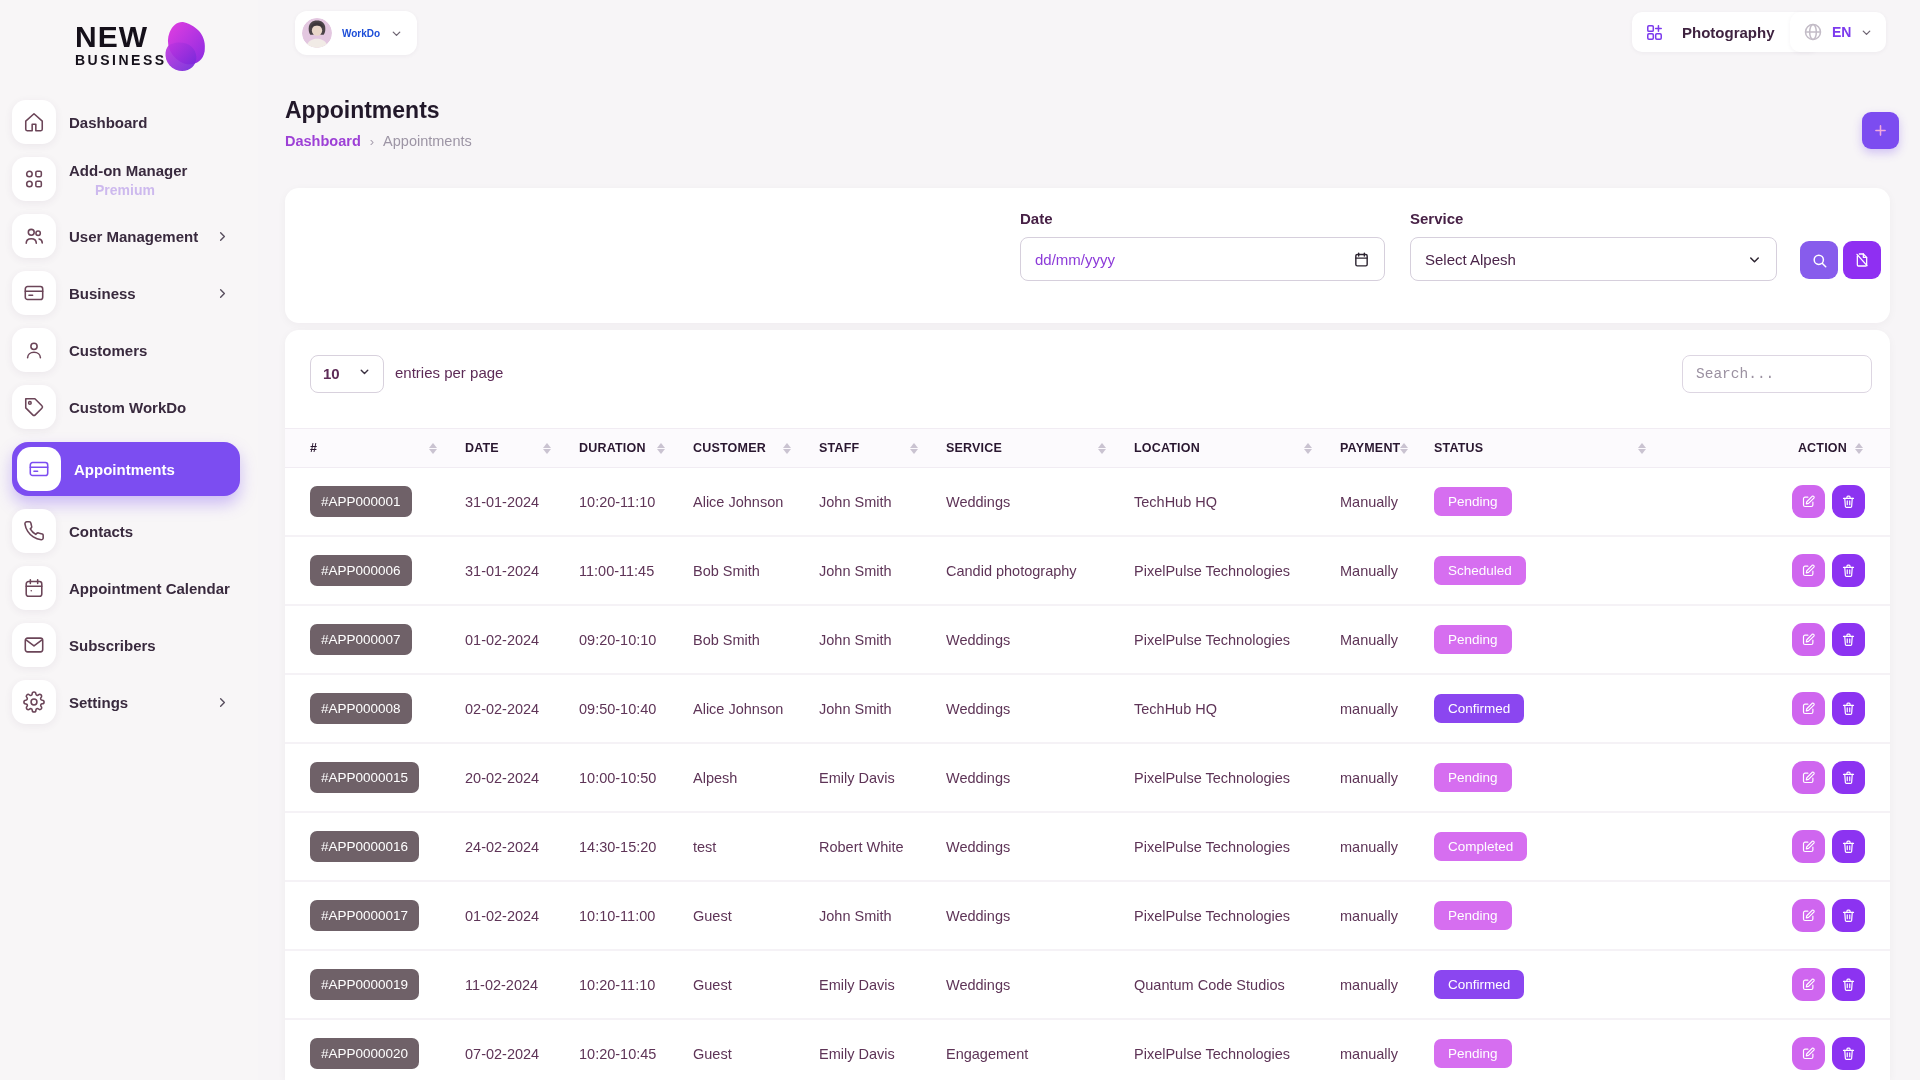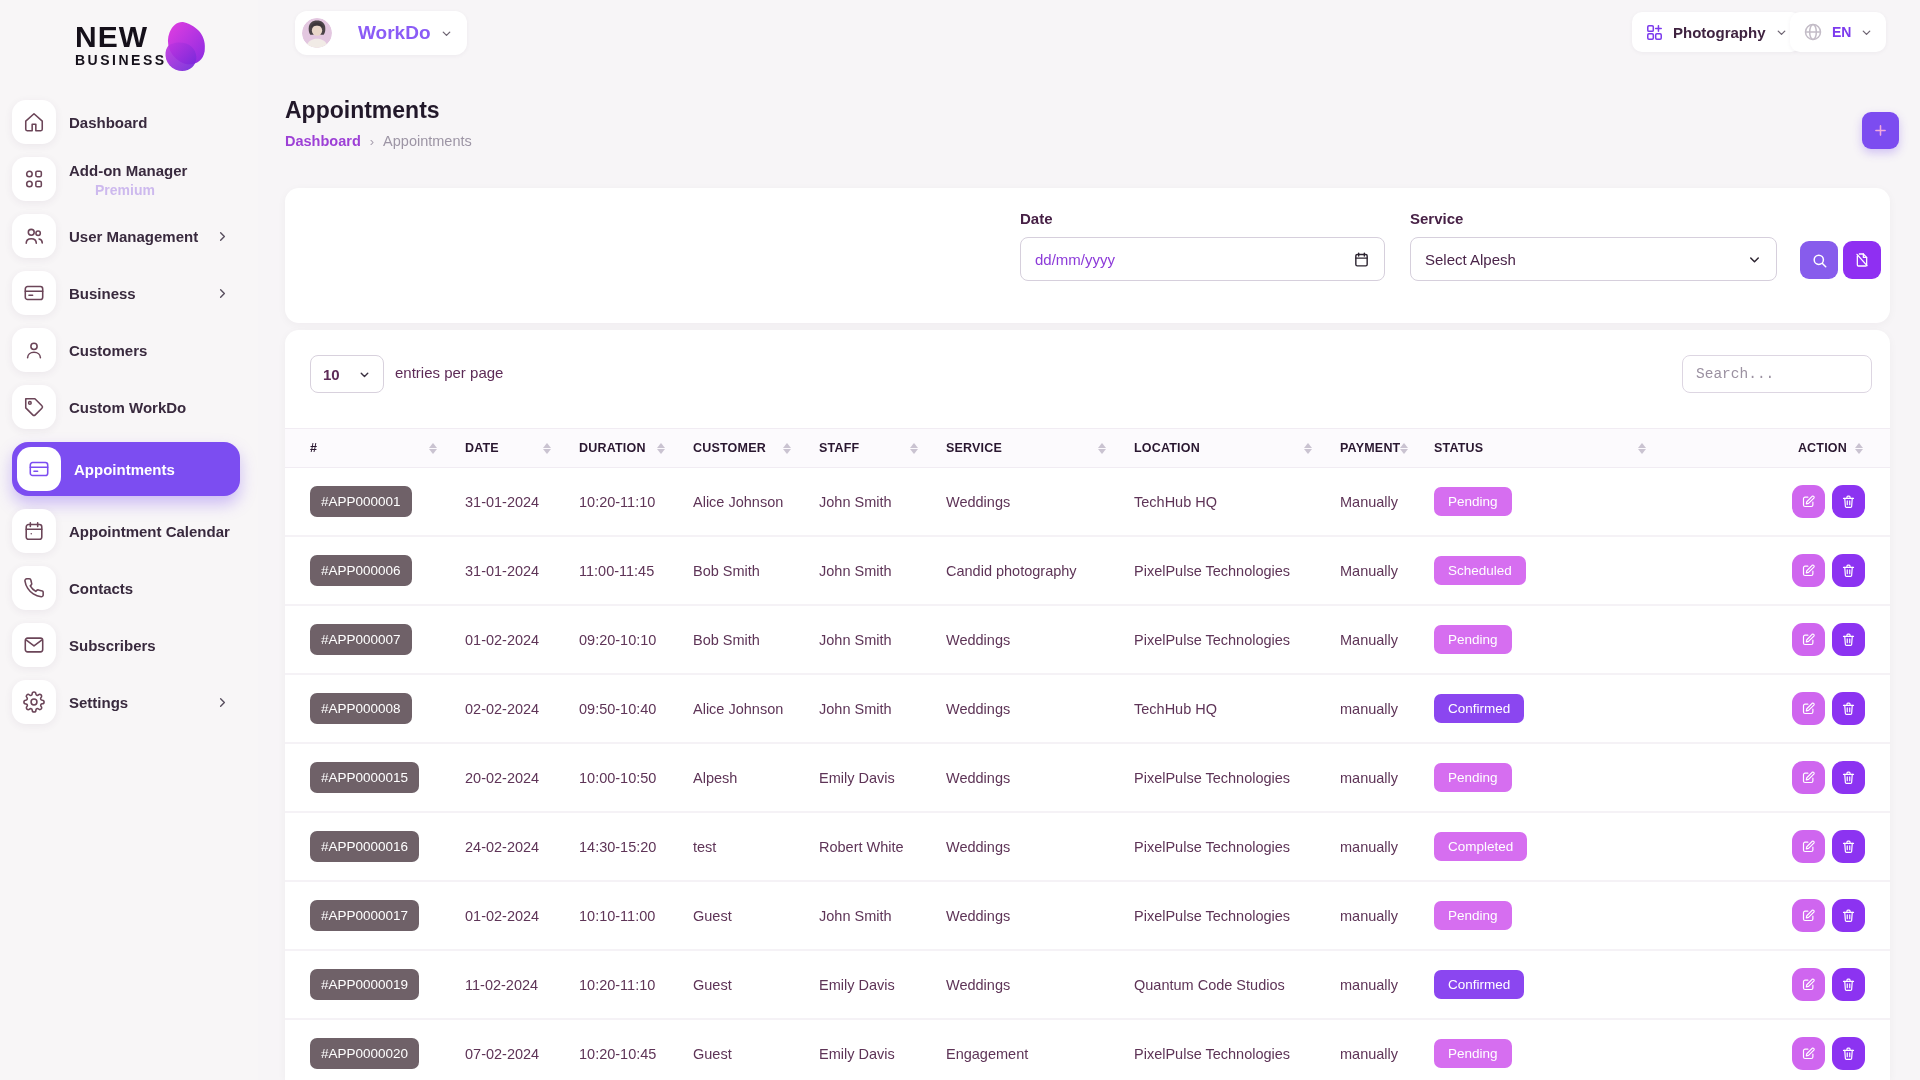--- a/index.html
+++ b/index.html
@@ -28,25 +28,25 @@
   .side-sub { font-size:14px; font-weight:600; color:#cdb9ee; margin-left:26px; margin-top:2px; }
   .side-chev { margin-left:auto; color:#584e5e; }
   .side-item.active { background:#7c4df1; box-shadow:0 8px 16px rgba(124,77,241,.35); padding:5px 10px 5px 5px; }
   .side-item.active .side-tile { color:#7c4df1; box-shadow:none; }
   .side-item.active .side-label { color:#ffffff; }
 
   
   .user-pill { position:absolute; left:295px; top:11px; height:44px; background:#fff; border-radius:12px;
                display:flex; align-items:center; padding:0 14px 0 7px; gap:10px; cursor:pointer; box-shadow:0 1px 4px rgba(60,40,70,.05); }
   .avatar { width:30px; height:30px; border-radius:50%; overflow:hidden; }
-  .user-label { font-size:19px; font-weight:700; color:#8b5cf6;margin-left:16px; }
+  .user-label { font-size:10px; font-weight:700; color:#1d4ed8; }
   .pill-chev { color:#6d6472; }
 
   .workspace-pill { position:absolute; left:1632px; top:12px; height:40px; background:#fff; border-radius:10px;
-               display:flex; align-items:center; padding:0 13px; gap:9px; cursor:pointer; box-shadow:0 1px 4px rgba(60,40,70,.05); }
+               display:flex; align-items:center; padding:0 13px; gap:18px; cursor:pointer; box-shadow:0 1px 4px rgba(60,40,70,.05); }
   .workspace-icon { color:#7c3aed; }
   .workspace-label { font-size:15px; font-weight:600; color:#3f2340; }
 
   .lang-pill { position:absolute; left:1790px; top:12px; height:40px; background:#fff; border-radius:10px;
                display:flex; align-items:center; padding:0 13px; gap:9px; cursor:pointer; box-shadow:0 1px 4px rgba(60,40,70,.05); }
   .globe { color:#c3bcc7; }
   .lang-label { font-size:14px; font-weight:700; color:#7c3aed; }
 
   
   .page-title { position:absolute; left:285px; top:97px; font-size:23px; font-weight:700; color:#22182a; }
@@ -72,21 +72,21 @@
   .f-field .f-icon { margin-left:auto; color:#2c2430; }
   .filter-btn { position:absolute; top:53px; width:38px; height:38px; border:none; border-radius:9px; color:#fff;
                 display:flex; align-items:center; justify-content:center; cursor:pointer; }
   .filter-btn.search { left:1515px; background:#875cec; }
   .filter-btn.reset { left:1558px; background:#8f2ff2; }
 
   
   .table-card { position:absolute; left:285px; top:330px; width:1605px; height:750px; background:#fff;
                 border-radius:14px 14px 0 0; box-shadow:0 2px 10px rgba(40,20,60,.04); overflow:hidden; }
   .entries-select { position:absolute; left:25px; top:25px; width:74px; height:38px; border:1px solid #d8d1dd; border-radius:8px;
-                    display:flex; align-items:center; justify-content:space-between; padding:9px 12px; cursor:pointer;
+                    display:flex; justify-content:space-between; padding:9px 12px; cursor:pointer;
                     font-size:15px; color:#5d2b57; font-weight:600; }
   .entries-select .pill-chev { color:#3a3040; }
   .entries-label { position:absolute; left:110px; top:34px; font-size:15px; font-weight:500; color:#5d2b57; }
   .tbl-search { position:absolute; left:1397px; top:25px; width:190px; height:38px; border:1px solid #ddd6e2; border-radius:8px;
                 padding:0 13px; font-size:14.5px; color:#5d3058; font-family:Liberation Mono, monospace; outline:none; background:#fff; }
   .tbl-search::placeholder { color:#9b91a1; }
 
   .grid-cols { display:grid; grid-template-columns:155px 114px 114px 126px 127px 188px 206px 94px 240px 1fr; padding:0 25px; }
   .thead { position:absolute; left:0; right:0; top:98px; height:40px; background:#fcfafd;
            border-top:1px solid #f1ecf3; border-bottom:1px solid #f1ecf3; }
@@ -220,37 +220,37 @@
             <path d="M6.5 14.5h4"></path>
           </svg>
         </span>
         <span class="side-text">
           <span class="side-label">Appointments</span>
         </span>
       </div>
       <div class="side-item">
         <span class="side-tile">
           <svg width="22" height="22" viewBox="0 0 24 24" fill="none" stroke="currentColor" stroke-width="1.7" stroke-linecap="round" stroke-linejoin="round">
+            <path d="M22 16.9v2.6a2 2 0 0 1-2.2 2 19.8 19.8 0 0 1-8.6-3.1 19.5 19.5 0 0 1-6-6A19.8 19.8 0 0 1 2.1 4.2 2 2 0 0 1 4.1 2h2.6a2 2 0 0 1 2 1.7c.1 1 .4 1.9.7 2.8a2 2 0 0 1-.4 2.1L7.9 9.7a16 16 0 0 0 6 6l1.1-1.1a2 2 0 0 1 2.1-.4c.9.3 1.8.6 2.8.7a2 2 0 0 1 2.1 2z"></path>
+          </svg>
+        </span>
+        <span class="side-text">
+          <span class="side-label">Contacts</span>
+        </span>
+      </div>
+      <div class="side-item">
+        <span class="side-tile">
+          <svg width="22" height="22" viewBox="0 0 24 24" fill="none" stroke="currentColor" stroke-width="1.7" stroke-linecap="round" stroke-linejoin="round">
             <rect x="3.5" y="5" width="17" height="16" rx="2.5"></rect>
             <path d="M8 3v4M16 3v4M3.5 10h17"></path>
             <path d="M9 15h.01"></path>
           </svg>
         </span>
         <span class="side-text">
           <span class="side-label">Appointment Calendar</span>
-        </span>
-      </div>
-      <div class="side-item">
-        <span class="side-tile">
-          <svg width="22" height="22" viewBox="0 0 24 24" fill="none" stroke="currentColor" stroke-width="1.7" stroke-linecap="round" stroke-linejoin="round">
-            <path d="M22 16.9v2.6a2 2 0 0 1-2.2 2 19.8 19.8 0 0 1-8.6-3.1 19.5 19.5 0 0 1-6-6A19.8 19.8 0 0 1 2.1 4.2 2 2 0 0 1 4.1 2h2.6a2 2 0 0 1 2 1.7c.1 1 .4 1.9.7 2.8a2 2 0 0 1-.4 2.1L7.9 9.7a16 16 0 0 0 6 6l1.1-1.1a2 2 0 0 1 2.1-.4c.9.3 1.8.6 2.8.7a2 2 0 0 1 2.1 2z"></path>
-          </svg>
-        </span>
-        <span class="side-text">
-          <span class="side-label">Contacts</span>
         </span>
       </div>
       <div class="side-item">
         <span class="side-tile">
           <svg width="22" height="22" viewBox="0 0 24 24" fill="none" stroke="currentColor" stroke-width="1.7" stroke-linecap="round" stroke-linejoin="round">
             <rect x="2.5" y="4.5" width="19" height="15" rx="2.5"></rect>
             <path d="m4 7 8 6 8-6"></path>
           </svg>
         </span>
         <span class="side-text">

